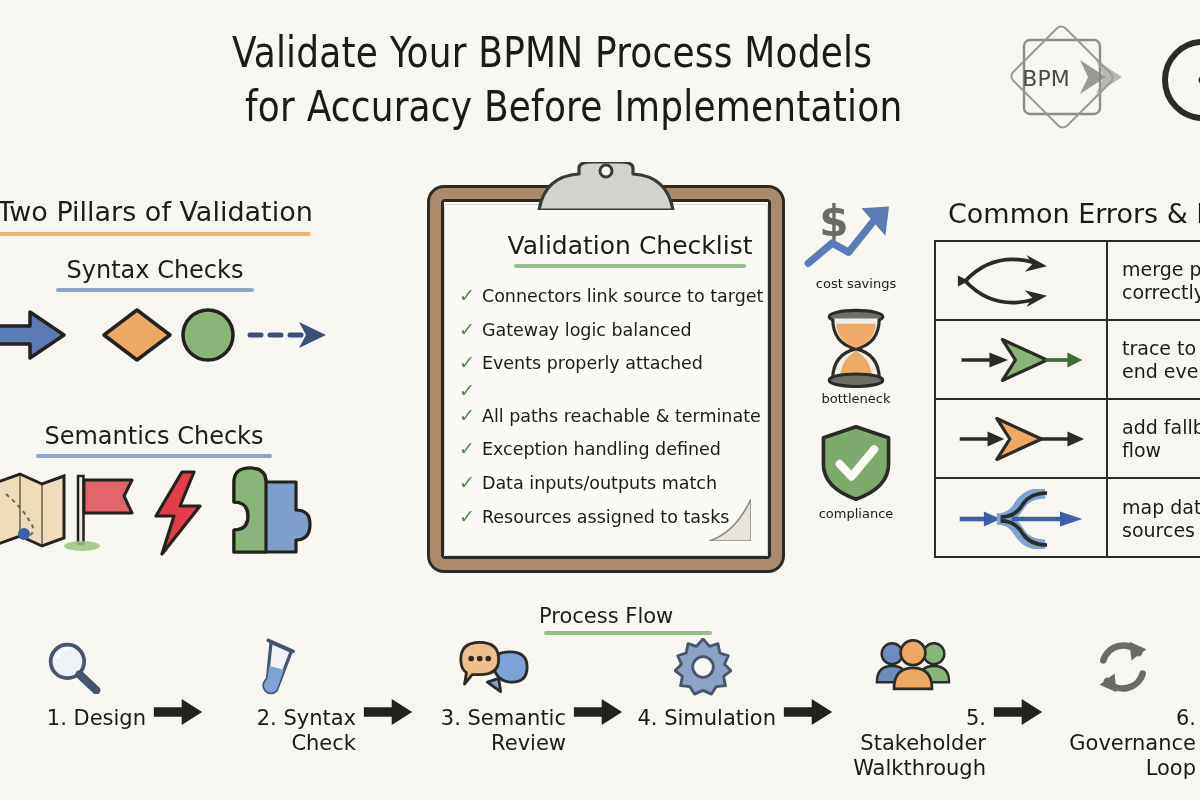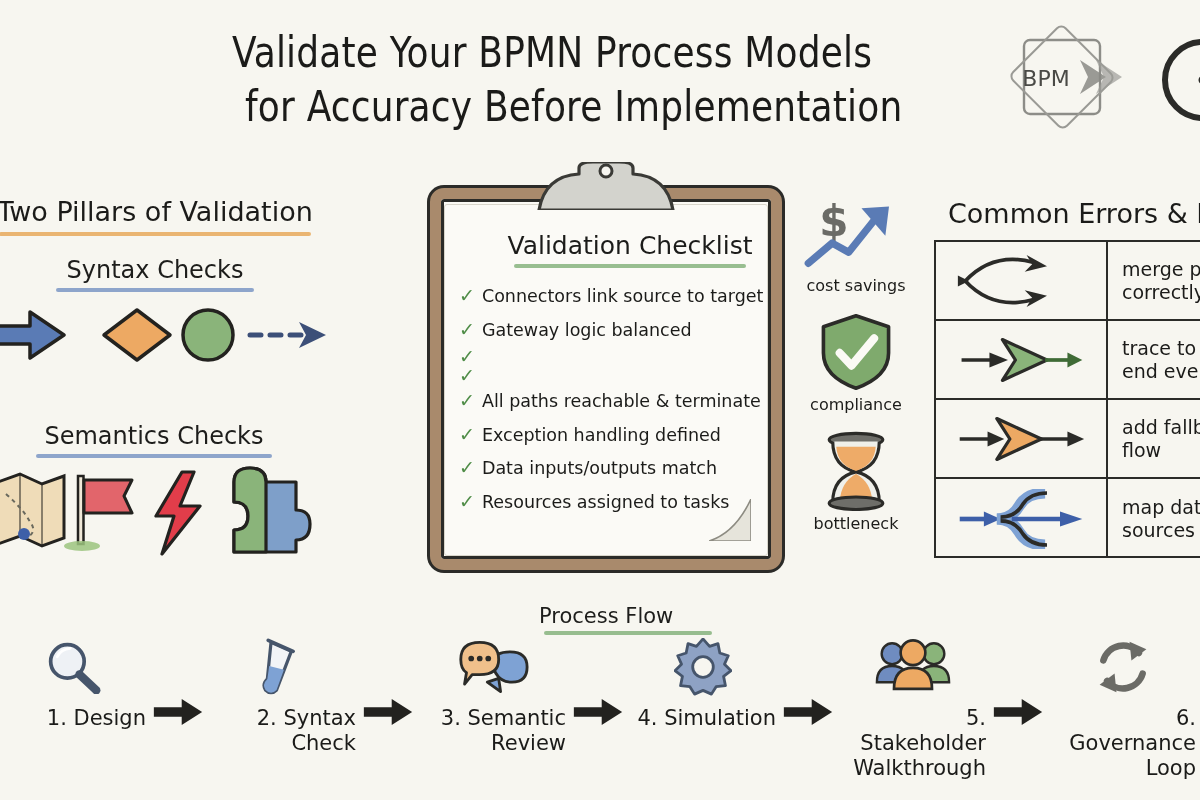--- a/index.html
+++ b/index.html
@@ -75,21 +75,21 @@
     font-size:17.5px;line-height:1.92;color:#1b1b19;white-space:nowrap;
     display:flex;align-items:baseline;gap:7px;
   }
   .cl-list li .tick{color:#4f8c47;font-size:19px;line-height:1;}
   .curl{position:absolute;right:16px;bottom:14px;width:42px;height:42px;}
 
   
   .benefits{position:absolute;left:786px;top:192px;width:140px;}
   .benefit{width:140px;text-align:center;margin-bottom:16px;}
   .benefit .ico{height:82px;display:flex;align-items:center;justify-content:center;}
-  .benefit .cap{font-size:16px;color:#1b1b19;margin-top:2px;white-space:nowrap;}
+  .benefit .cap{font-size:13px;color:#1b1b19;margin-top:2px;white-space:nowrap;}
 
   
   .errors-h{
     position:absolute;left:948px;top:198px;font-size:27px;white-space:nowrap;color:#1b1b19;
   }
   .err-table{
     position:absolute;left:934px;top:240px;width:330px;height:318px;
     border:2.5px solid #2b2b28;border-right:none;background:transparent;
     box-sizing:border-box;
   }
@@ -217,20 +217,21 @@
         <li>
             <span class="tick">✓</span>
             <span>Connectors link source to target</span>
           </li>
         <li>
             <span class="tick">✓</span>
             <span>Gateway logic balanced</span>
           </li>
         <li>
             <span class="tick">✓</span>
+            <span>Events properly attached</span>
           </li>
         <li>
             <span class="tick">✓</span>
           </li>
         <li>
             <span class="tick">✓</span>
             <span>All paths reachable &amp; terminate</span>
           </li>
         <li>
             <span class="tick">✓</span>
@@ -264,44 +265,44 @@
 
     <div class="benefit">
       <div class="ico">
         <svg viewBox="0 0 120 82" width="110" height="78">
           <text x="36" y="44" font-family="DejaVu Sans, sans-serif" font-size="46" font-weight="bold" fill="#6b6b66" text-anchor="middle">$</text>
           <path d="M8 74 L34 52 L52 62 L84 22" stroke="#5a7bb5" stroke-width="8" fill="none" stroke-linecap="round" stroke-linejoin="round"></path>
           <path d="M66 14 L96 12 L92 44 Z" fill="#5a7bb5"></path>
         </svg>
       </div>
       <div class="cap">cost savings</div>
-    </div>
-
-    <div class="benefit">
-      <div class="ico">
-        <svg viewBox="0 0 84 86" width="76" height="78">
-          <path d="M42 3 L78 15 L78 44 Q78 70 42 83 Q6 70 6 44 L6 15 Z" fill="#7faa6d" stroke="#2b2b28" stroke-width="4" stroke-linejoin="round"></path>
-          <path d="M24 44 L37 58 L62 28" stroke="#fbfaf5" stroke-width="9" fill="none" stroke-linecap="round" stroke-linejoin="round"></path>
-        </svg>
-      </div>
-      <div class="cap">compliance</div>
     </div>
 
     <div class="benefit">
       <div class="ico">
         <svg viewBox="0 0 76 86" width="68" height="80">
           <ellipse cx="38" cy="8" rx="30" ry="7" fill="#6e6e69" stroke="#2b2b28" stroke-width="3.5"></ellipse>
           <path d="M12 10 Q12 38 38 44 Q64 38 64 10" fill="#f0f0ea" stroke="#2b2b28" stroke-width="3.5"></path>
           <path d="M12 78 Q12 50 38 44 Q64 50 64 78" fill="#f0f0ea" stroke="#2b2b28" stroke-width="3.5"></path>
           <path d="M16 16 Q17 36 38 43 Q59 36 60 16 Z" fill="#eeab68"></path>
           <path d="M20 76 Q21 56 38 46 Q55 56 56 76 Z" fill="#eeab68"></path>
           <ellipse cx="38" cy="79" rx="30" ry="7" fill="#6e6e69" stroke="#2b2b28" stroke-width="3.5"></ellipse>
         </svg>
       </div>
       <div class="cap">bottleneck</div>
+    </div>
+
+    <div class="benefit">
+      <div class="ico">
+        <svg viewBox="0 0 84 86" width="76" height="78">
+          <path d="M42 3 L78 15 L78 44 Q78 70 42 83 Q6 70 6 44 L6 15 Z" fill="#7faa6d" stroke="#2b2b28" stroke-width="4" stroke-linejoin="round"></path>
+          <path d="M24 44 L37 58 L62 28" stroke="#fbfaf5" stroke-width="9" fill="none" stroke-linecap="round" stroke-linejoin="round"></path>
+        </svg>
+      </div>
+      <div class="cap">compliance</div>
     </div>
   </div>
 
   <div class="errors-h">Common Errors &amp; Fixes</div>
 
   <div class="err-table">
 
     <div class="err-row">
       <div class="err-ico">
         <svg viewBox="0 0 140 64" width="130" height="60">

